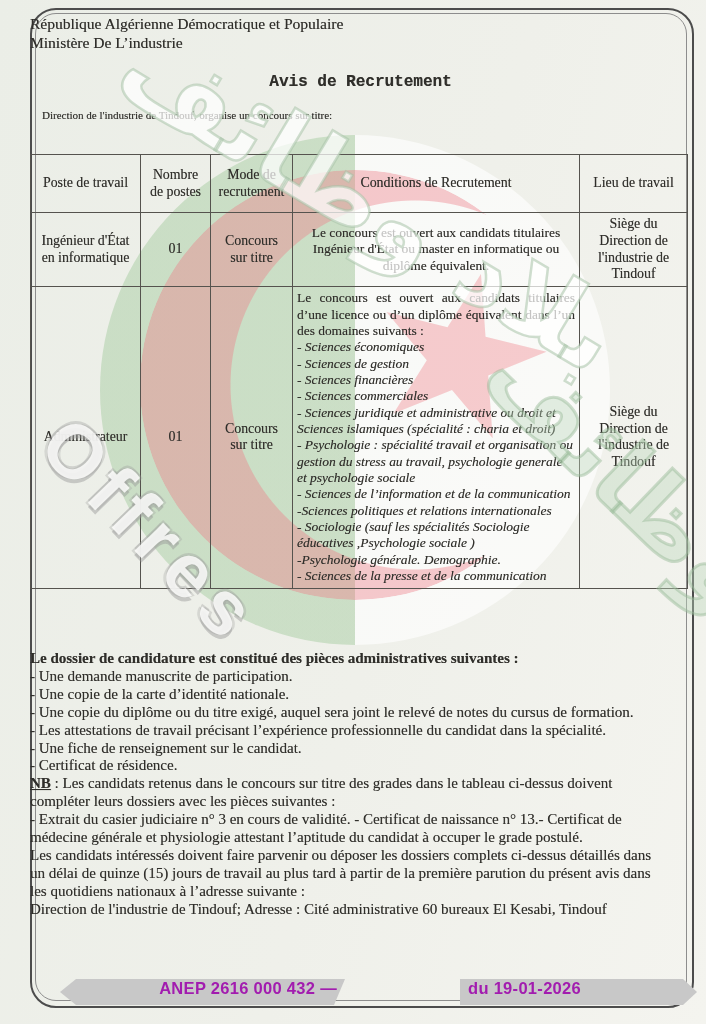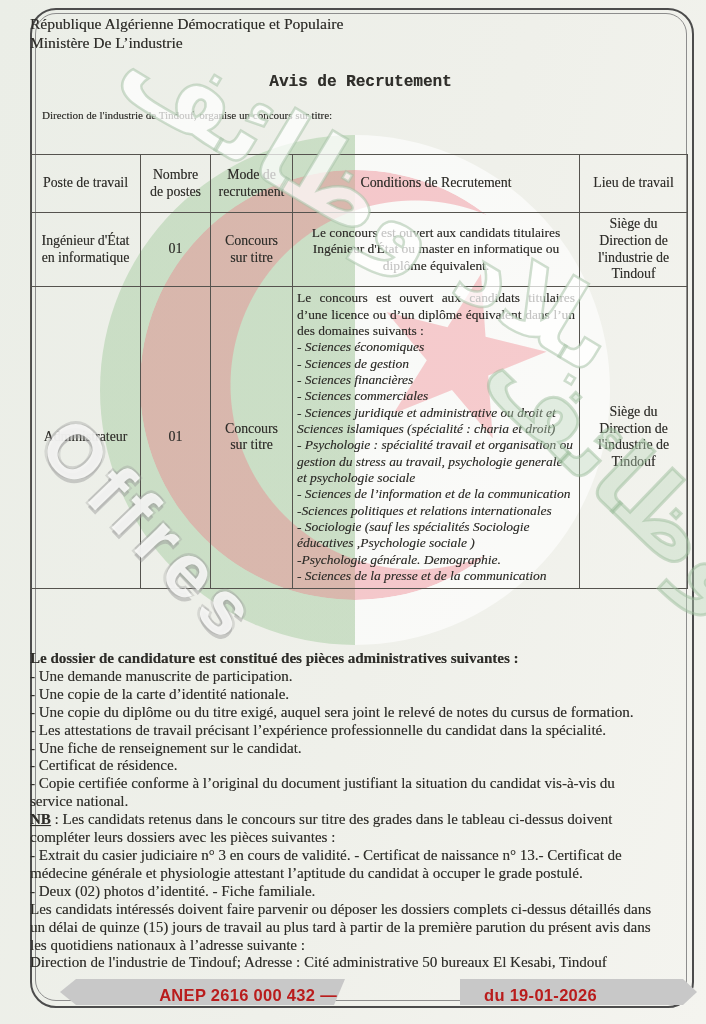--- a/index.html
+++ b/index.html
@@ -61,25 +61,25 @@
   td.cond-left{text-align:left;vertical-align:top;}
   td.cond-left .cintro{text-align:justify;}
   .cond-item{text-align:left;font-style:italic;}
 
   .below{position:absolute;left:30px;top:650px;width:630px;font-size:15px;
     line-height:17.9px;text-shadow:0.2px 0.2px 0.4px rgba(60,58,54,0.5);}
   .below .bold{font-weight:bold;}
   .nb-label{font-weight:bold;text-decoration:underline;}
 
   .bar{position:absolute;top:979px;height:26px;z-index:5;background:#c8c8c8;
-    font:bold 16.5px "Liberation Sans",sans-serif;color:#b91c1c;
-    display:flex;align-items:flex-end;letter-spacing:0.3px;}
+    font:bold 16.5px "Liberation Sans",sans-serif;color:#a21caf;
+    display:flex;align-items:flex-start;letter-spacing:0.3px;}
   .bar-left{left:60px;width:285px;justify-content:flex-end;padding-right:8px;box-sizing:border-box;
     clip-path:polygon(16px 0, 100% 0, calc(100% - 11px) 100%, 16px 100%, 0 50%);}
-  .bar-right{left:460px;width:237px;padding-left:24px;box-sizing:border-box;
+  .bar-right{left:460px;width:237px;padding-left:8px;box-sizing:border-box;
     clip-path:polygon(0 0, calc(100% - 14px) 0, 100% 50%, calc(100% - 14px) 100%, 0 100%);}
 </style>
 </head>
 <body>
 
 <div class="paper">
 
   <div class="wm-emblem">
     <div class="wm-circle"></div>
     <div class="wm-crescent"></div>
@@ -149,30 +149,28 @@
     <div class="below">
       <div class="bold">Le dossier de candidature est constitué des pièces administratives suivantes :</div>
       <div>
 
       <div>- Une demande manuscrite de participation.</div>
           <div>- Une copie de la carte d’identité nationale.</div>
           <div>- Une copie du diplôme ou du titre exigé, auquel sera joint le relevé de notes du cursus de formation.</div>
           <div>- Les attestations de travail précisant l’expérience professionnelle du candidat dans la spécialité.</div>
           <div>- Une fiche de renseignement sur le candidat.</div>
           <div>- Certificat de résidence.</div>
-          <div>- Copie certifiée conforme à l’original du document justifiant la situation du candidat vis-à-vis du service national.</div>
         </div>
       <div><span class="nb-label">NB</span><span> : Les candidats retenus dans le concours sur titre des grades dans le tableau ci-dessus doivent compléter leurs dossiers avec les pièces suivantes :</span></div>
       <div>
 
       <div>- Extrait du casier judiciaire n° 3 en cours de validité. - Certificat de naissance n° 13.- Certificat de médecine générale et physiologie attestant l’aptitude du candidat à occuper le grade postulé.</div>
-          <div>- Deux (02) photos d’identité. - Fiche familiale.</div>
         </div>
       <div>Les candidats intéressés doivent faire parvenir ou déposer les dossiers complets ci-dessus détaillés dans un délai de quinze (15) jours de travail au plus tard à partir de la première parution du présent avis dans les quotidiens nationaux à l’adresse suivante :</div>
-      <div>Direction de l'industrie de Tindouf; Adresse : Cité administrative 50 bureaux El Kesabi, Tindouf</div>
+      <div>Direction de l'industrie de Tindouf; Adresse : Cité administrative 60 bureaux El Kesabi, Tindouf</div>
     </div>
   </div>
 
   <div class="bar bar-left">
     <span>ANEP 2616 000 432 —</span>
   </div>
   <div class="bar bar-right">
     <span>du 19-01-2026</span>
   </div>
 

